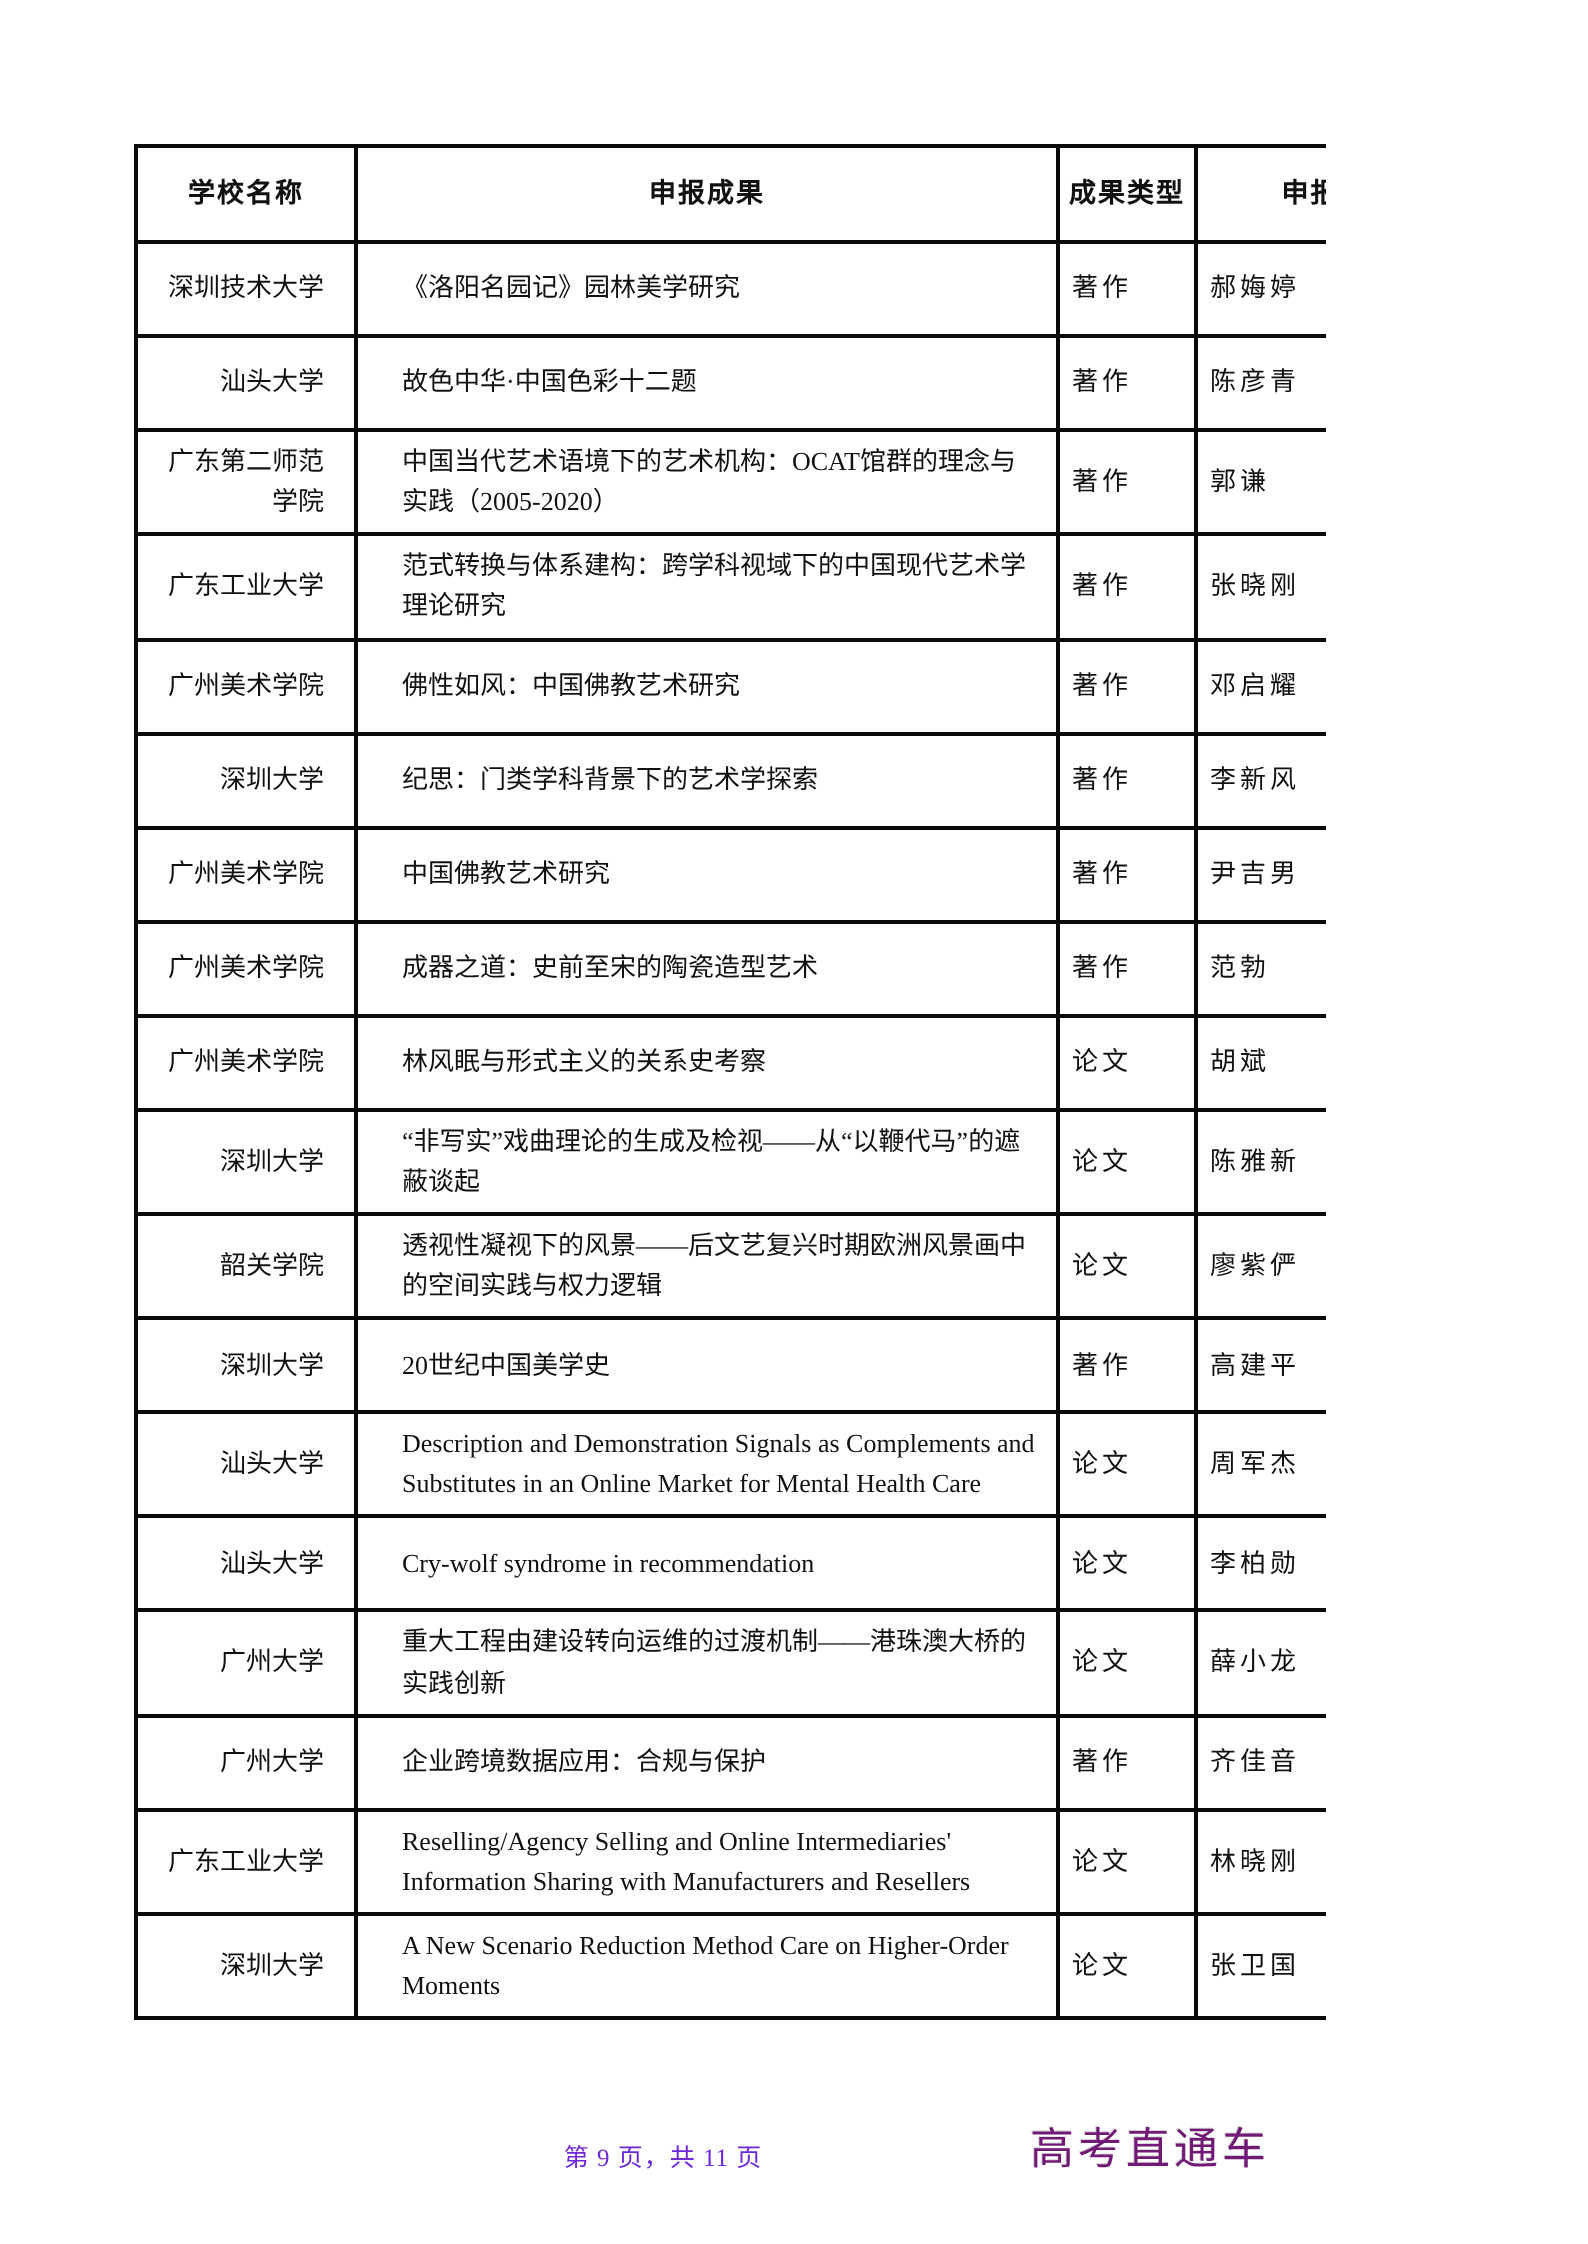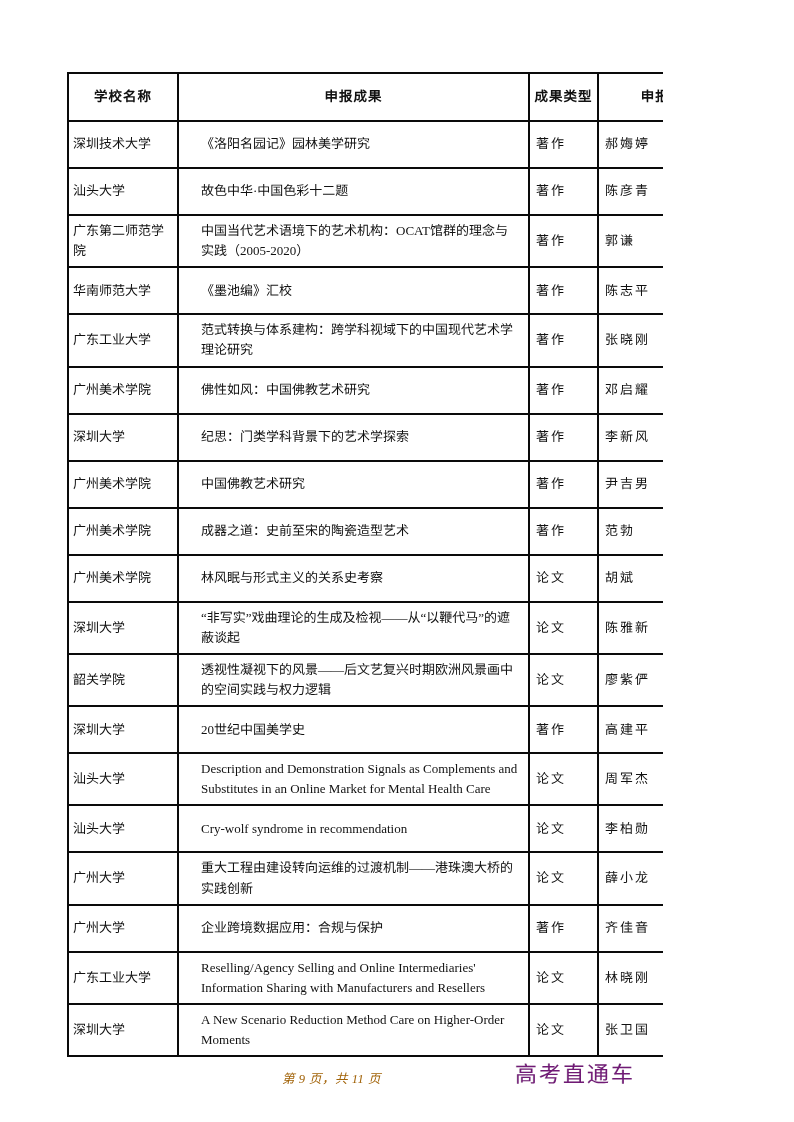--- a/index.html
+++ b/index.html
@@ -36,37 +36,36 @@
     text-align: center;
     letter-spacing: 1px;
     padding: 4px 2px;
   }
   .report-table tbody tr { height: 47px; }
   .report-table td { padding: 5px 6px; }
   .report-table td.c-center {
     letter-spacing: 2px;
   }
   .report-table td.c-school {
-    text-align: left;
-    padding: 5px 4px;
+    text-align: right;
+    padding: 5px 15px;
   }
   .report-table td.c-left {
     text-align: left;
     padding-left: 22px;
     padding-right: 10px;
   }
   .page-number {
     position: absolute;
     left: 0; right: 0;
     top: 1068px;
     text-align: center;
     font-size: 12.5px;
-    color: #a16207;
+    color: #6d28d9;
     letter-spacing: 0.5px;
-    font-style: italic;
   }
   .watermark {
     position: absolute;
     right: 28px;
     top: 1056px;
     font-size: 22px;
     color: #701a75;
     letter-spacing: 2px;
     text-shadow: 1px 1px 1px rgba(255,255,255,0.95), -0.5px -0.5px 0 rgba(120,120,120,0.35);
     font-family: "Liberation Sans", "DejaVu Sans", sans-serif;
@@ -105,26 +104,20 @@
           <td class="c-center">著作</td>
           <td class="c-center">陈彦青</td>
         </tr>
         <tr>
           <td class="c-school">广东第二师范学院</td>
           <td class="c-left">中国当代艺术语境下的艺术机构：OCAT馆群的理念与实践（2005-2020）</td>
           <td class="c-center">著作</td>
           <td class="c-center">郭谦</td>
         </tr>
         <tr>
-          <td class="c-school">华南师范大学</td>
-          <td class="c-left">《墨池编》汇校</td>
-          <td class="c-center">著作</td>
-          <td class="c-center">陈志平</td>
-        </tr>
-        <tr>
           <td class="c-school">广东工业大学</td>
           <td class="c-left">范式转换与体系建构：跨学科视域下的中国现代艺术学理论研究</td>
           <td class="c-center">著作</td>
           <td class="c-center">张晓刚</td>
         </tr>
         <tr>
           <td class="c-school">广州美术学院</td>
           <td class="c-left">佛性如风：中国佛教艺术研究</td>
           <td class="c-center">著作</td>
           <td class="c-center">邓启耀</td>

